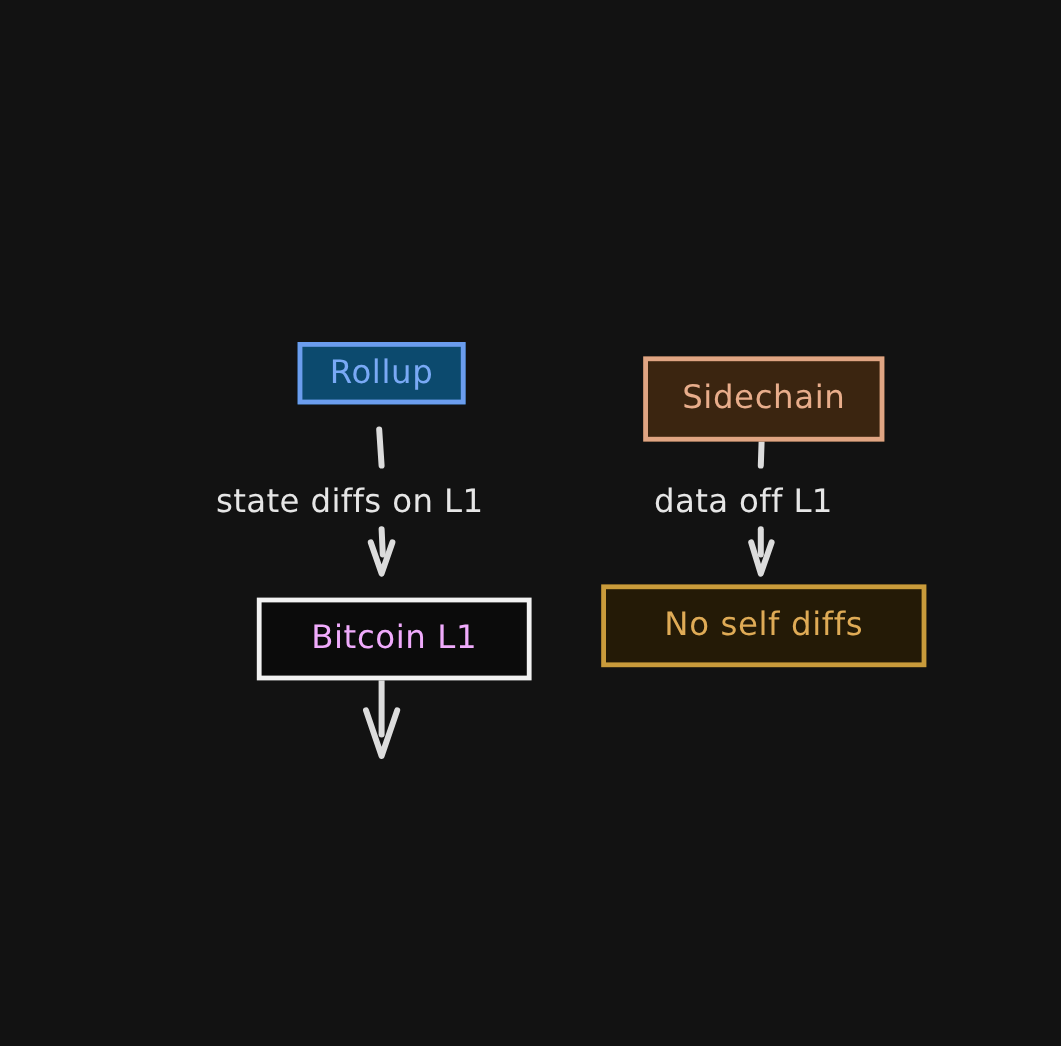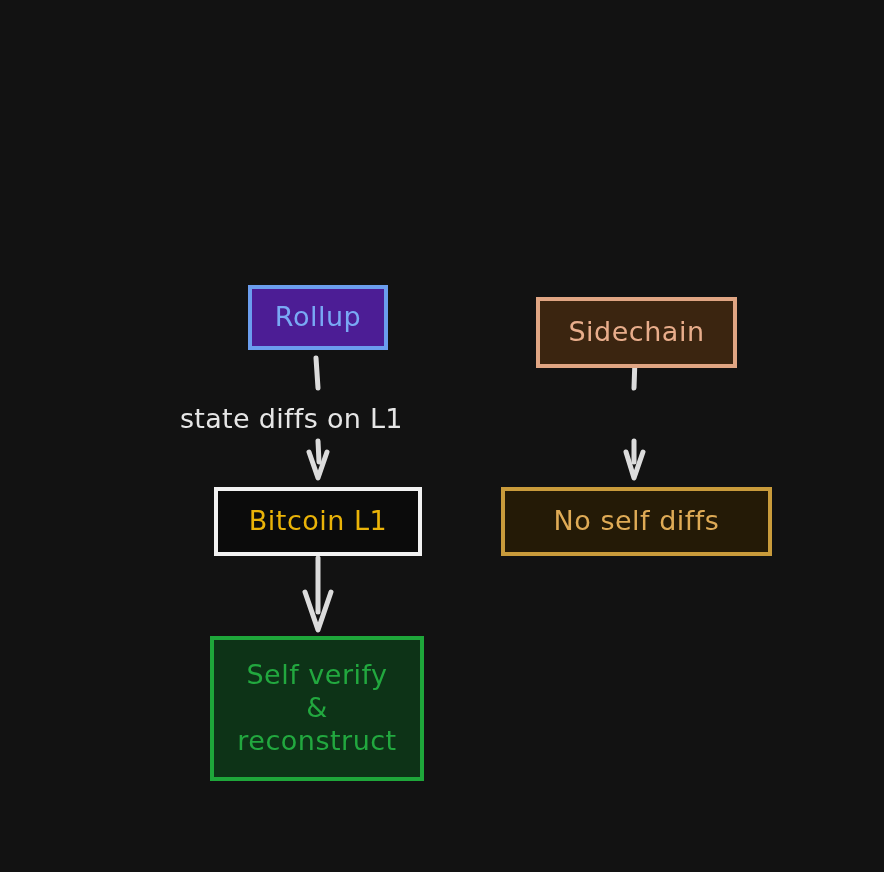--- a/index.html
+++ b/index.html
@@ -27,41 +27,41 @@
     letter-spacing: 0.5px;
   }
   .node .label {
     line-height: 1.22;
     white-space: pre-line;
     font-weight: 400;
   }
 
   
   #node-rollup {
-    left: 248px; top: 285px; width: 140px; height: 65px;
-    background: #4c1d95;
+    left: 248px; top: 285px; width: 140px; height: 52px;
+    background: #0c4a6e;
     border-color: #6b9dee;
     color: #79a9f5;
     font-size: 27px;
   }
   
   #node-sidechain {
     left: 536px; top: 285px; width: 201px; height: 71px;
     background: #3b2510;
     border-color: #e0a583;
     color: #e8ad8b;
     font-size: 27px;
     margin-top: 12px;
   }
   
   #node-bitcoin {
-    left: 214px; top: 487px; width: 208px; height: 69px;
+    left: 214px; top: 498px; width: 229px; height: 69px;
     background: #0b0b0b;
     border-color: #f2f2f2;
-    color: #eab308;
+    color: #f0abfc;
     font-size: 27px;
   }
   
   #node-noselfverify {
     left: 501px; top: 487px; width: 271px; height: 69px;
     background: #241a06;
     border-color: #c99b3b;
     color: #dfab56;
     font-size: 27px;
   }
@@ -127,22 +127,18 @@
   </div>
 
   <div class="node" id="node-bitcoin">
     <span class="label">Bitcoin L1</span>
   </div>
 
   <div class="node" id="node-noselfverify">
     <span class="label">No self diffs</span>
   </div>
 
-  <div class="node" id="node-selfverify">
-    <span class="label">Self verify
-&amp;
-reconstruct</span>
-  </div>
 
   <div class="edge-label" id="edge-label-rollup">state diffs on L1</div>
 
+  <div class="edge-label" id="edge-label-sidechain">data off L1</div>
 
 </div>
 
 </body></html>

